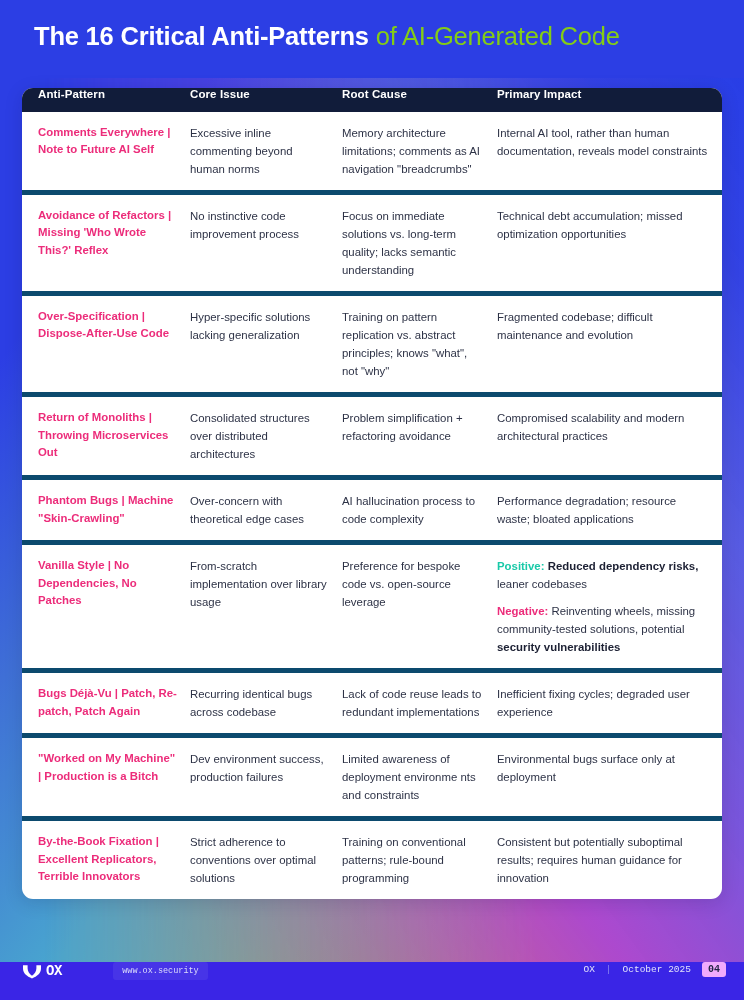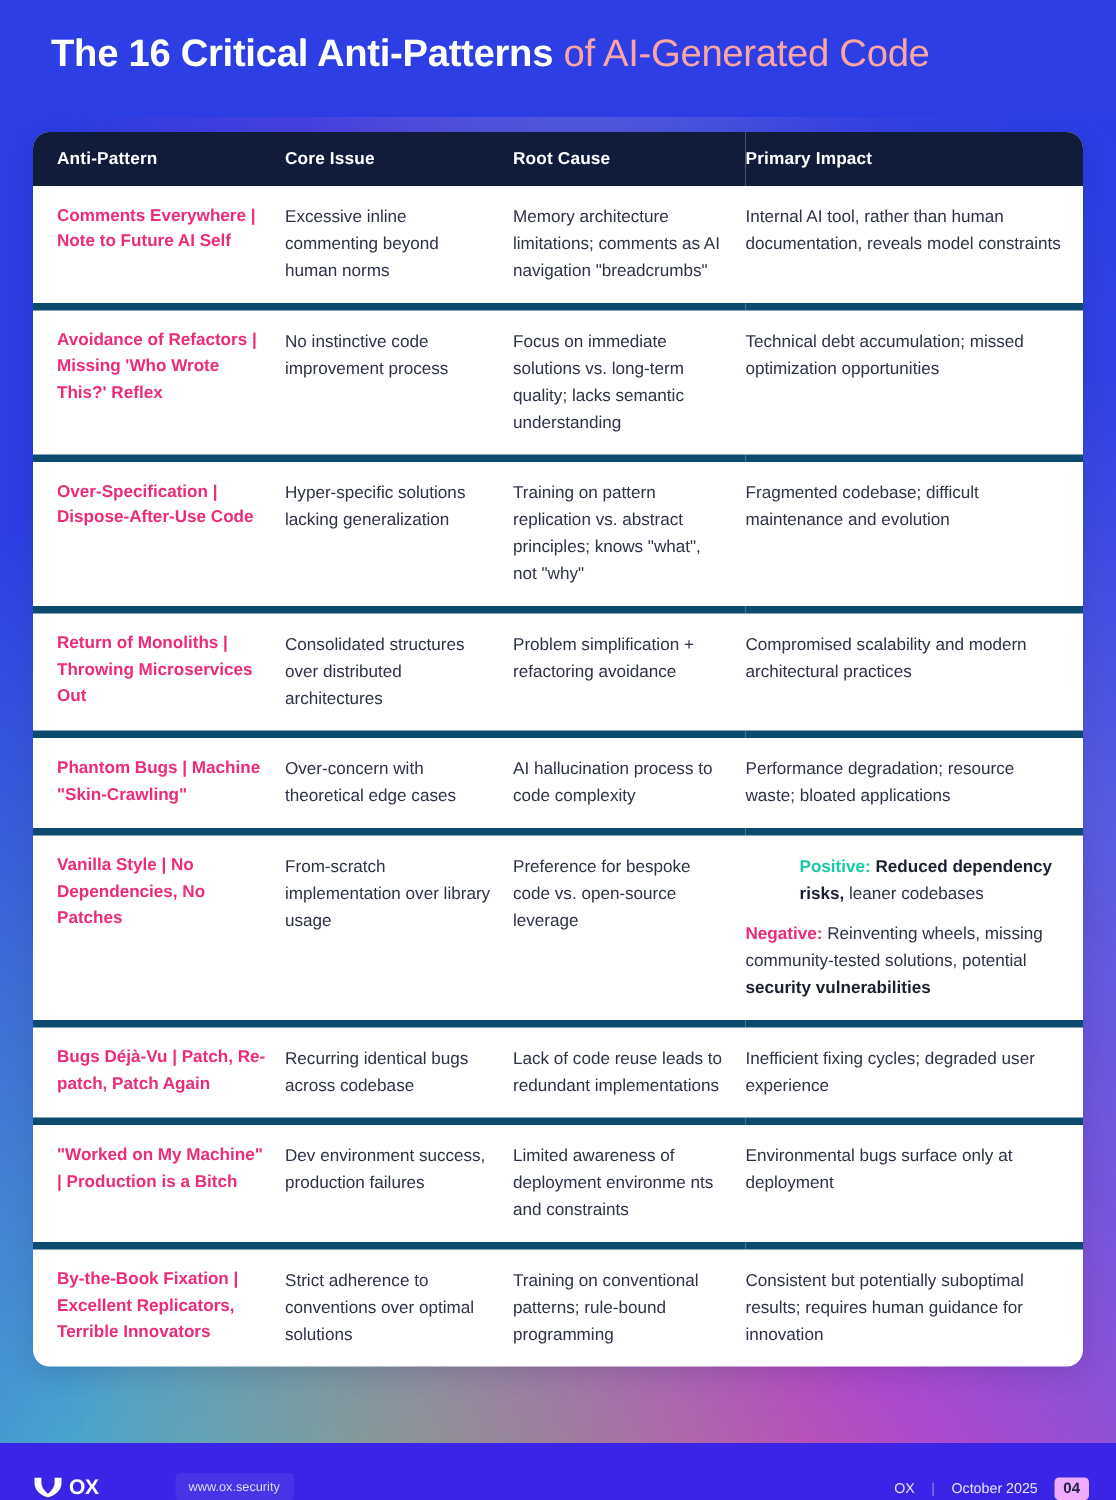--- a/index.html
+++ b/index.html
@@ -62,21 +62,21 @@
     position: absolute;
     z-index: 3;
     left: 34px;
     top: 22px;
     font-size: 25.5px;
     letter-spacing: -0.2px;
     color: #ffffff;
     white-space: nowrap;
   }
   #page-title .strong { font-weight: bold; }
-  #page-title .light  { font-weight: normal; color: #fca5a5; }
+  #page-title .light  { font-weight: normal; color: #84cc16; }
 
   
   #table-card {
     position: absolute;
     z-index: 3;
     left: 22px;
     top: 88px;
     width: 700px;
     background: #ffffff;
     border-radius: 11px;
@@ -85,21 +85,21 @@
   }
 
   table { border-collapse: collapse; width: 100%; table-layout: fixed; }
 
   thead th {
     background: #111c3a;
     color: #ffffff;
     font-size: 11.5px;
     font-weight: bold;
     text-align: left;
-    padding: 12px 10px 12px 0;
+    padding: 0 10px 12px 0;
     letter-spacing: 0.1px;
     margin-top: 28px;
   }
   thead th:first-child { padding-left: 16px; }
 
   tbody td {
     vertical-align: top;
     font-size: 11.4px;
     line-height: 1.58;
     color: #2d3246;
@@ -116,32 +116,33 @@
 
   td.pattern {
     color: #ec2c7a;
     font-weight: bold;
     line-height: 1.52;
   }
 
   .tag-pos { color: #19c9a8; font-weight: bold; }
   .tag-neg { color: #ec2c7a; font-weight: bold; }
   .b { font-weight: bold; color: #1c2033; }
-  .impact-p { margin-bottom: 9px; margin-left: 36px; }
+  .impact-p { margin-bottom: 9px; }
 
   
   #footer {
     position: absolute;
     z-index: 4;
     left: 0; right: 0; bottom: 0;
     height: 38px;
     background: #3a25e6;
     display: flex;
-    align-items: flex-end;
+    align-items: flex-start;
     padding: 0 18px 0 22px;
+    font-family: Liberation Mono, monospace;
   }
   #footer-left { display: flex; align-items: center; gap: 14px; }
   .ox-logo { display: flex; align-items: center; gap: 4px; }
   .ox-mark { display: block; }
   .ox-word {
     color: #ffffff; font-weight: bold; font-size: 14px; letter-spacing: -0.3px;
   }
   #site-url {
     color: #dcdcfb; font-size: 8.5px;
     background: rgba(255,255,255,0.07);

